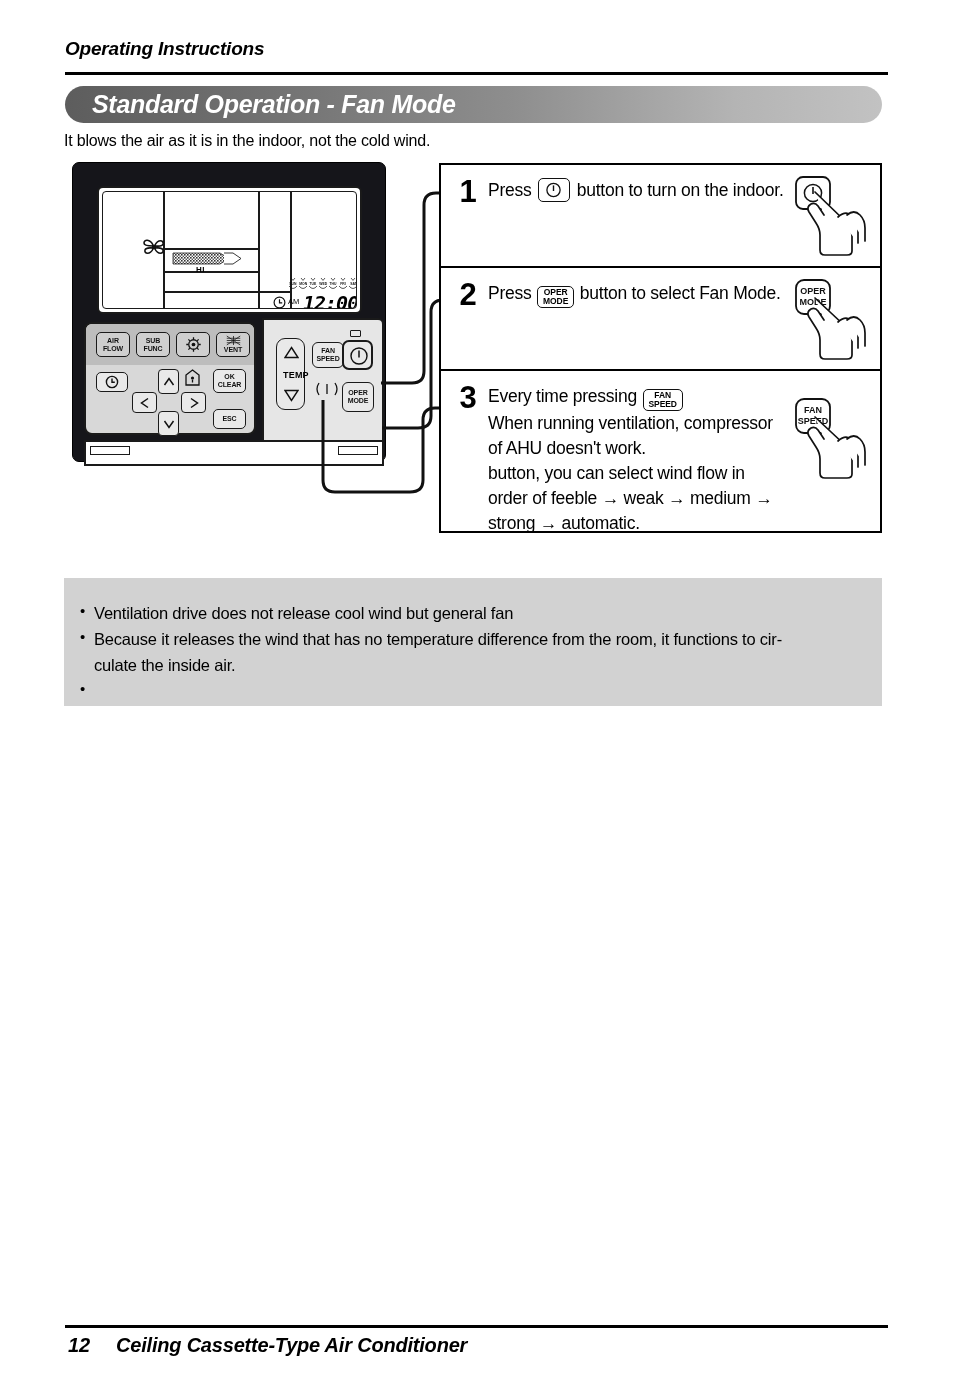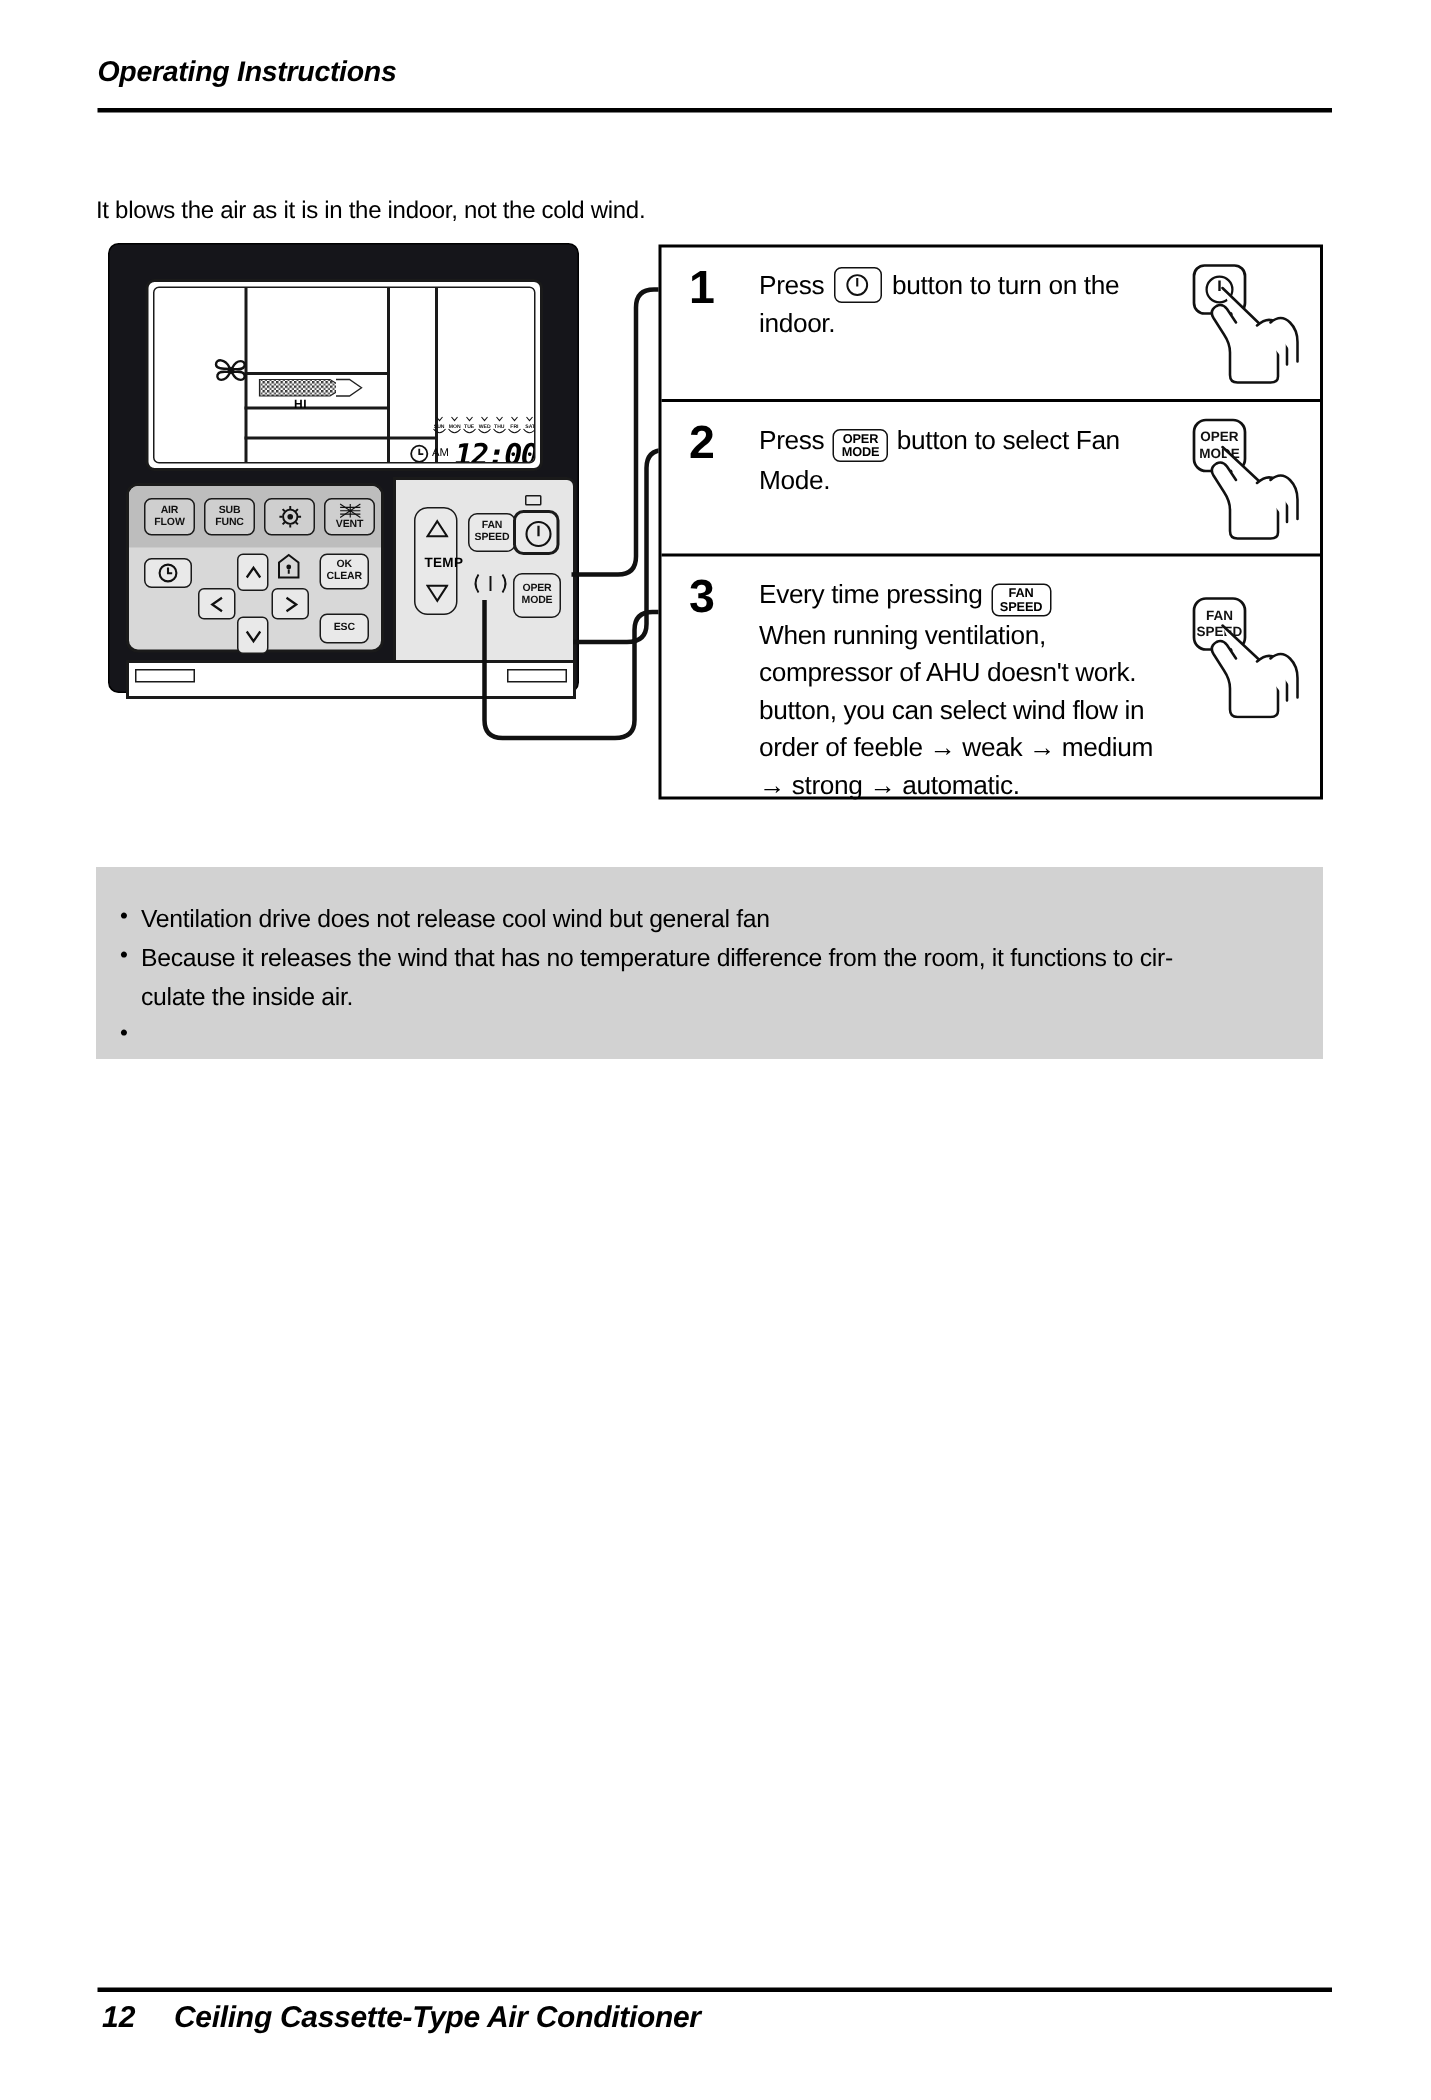--- a/index.html
+++ b/index.html
@@ -316,21 +316,21 @@
     left: 12px;
     top: 11px;
     font-size: 31px;
     font-weight: bold;
     line-height: 31px;
     width: 30px;
     text-align: center;
   }
   .step-text {
     position: relative;
-    margin-left: 65px;
+    margin-left: 47px;
     margin-right: 96px;
     padding: 13px 0 10px 0;
     font-size: 17.5px;
     line-height: 25px;
     letter-spacing: -0.25px;
   }
   .inline-btn {
     display: inline-block;
     border: 1.6px solid #111;
     border-radius: 5px;
@@ -420,20 +420,23 @@
   }
 </style>
 </head>
 <body>
 
 <div class="page">
 
   <div class="hdr-label">Operating Instructions</div>
   <div class="hdr-rule"></div>
 
+  <div class="banner">
+    <div class="banner-title">Standard Operation - Fan Mode</div>
+  </div>
 
   <div class="intro">It blows the air as it is in the indoor, not the cold wind.</div>
 
   <div class="remote-wrap">
 
     <div class="remote-body"></div>
 
     <div class="lcd">
       <div class="lcd-inner">
         <div class="lcd-vdiv" style="left:60px;"></div>

